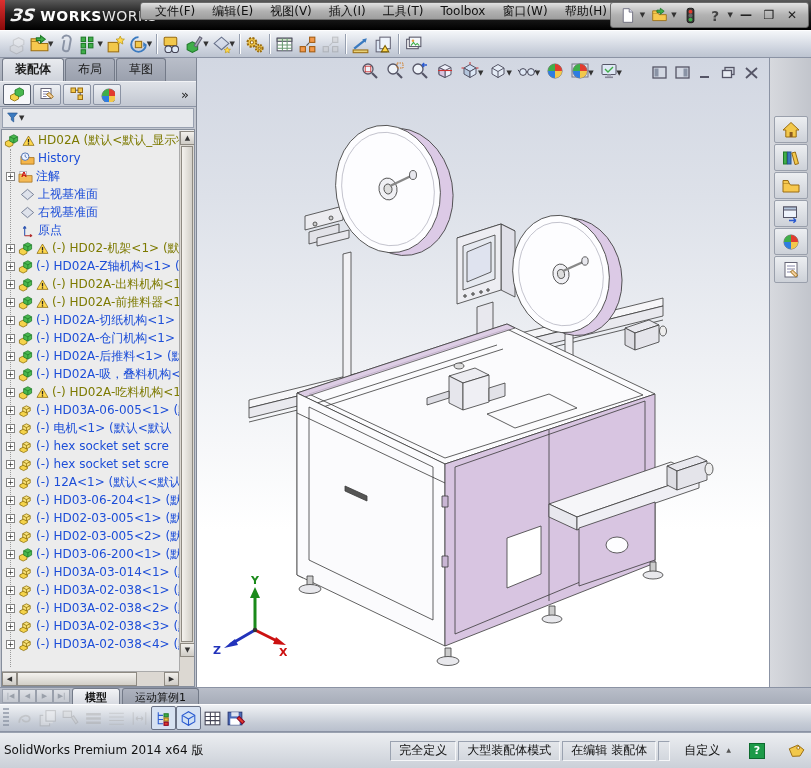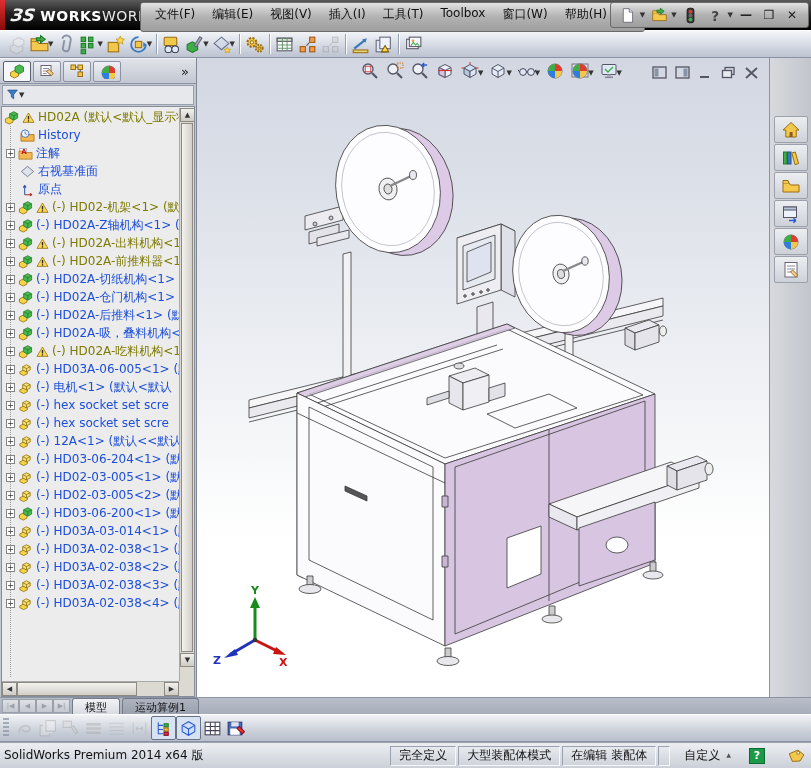--- a/index.html
+++ b/index.html
@@ -10,23 +10,23 @@
 
   
   .titlebar { height:30px; background:linear-gradient(#5a5a5a,#222 45%,#000);
     display:flex; align-items:center; position:relative; flex:0 0 auto; }
   .red-strip { width:5px; height:100%; background:linear-gradient(#e03030,#8a0a0a); }
   .logo { display:flex; align-items:baseline; padding:0 10px 0 6px; color:#fff; }
   .logo-mark { font-style:italic; font-weight:bold; font-size:17px; transform:skewX(-8deg);
     margin-right:5px; color:#f4f4f4; }
   .logo-bold { font-weight:bold; font-size:14px; letter-spacing:.5px; }
   .logo-light { font-weight:normal; font-size:14px; letter-spacing:.5px; color:#e8e8e8; }
-  .menu-strip { position:absolute; left:140px; top:2px; height:30px; border-radius:3px;
+  .menu-strip { position:absolute; left:140px; top:2px; height:18px; border-radius:3px;
     background:linear-gradient(#e2e2e2,#b2b2b2 50%,#9e9e9e); border:1px solid #6a6a6a;
-    display:flex; align-items:flex-start; padding:0 6px; gap:1px; }
+    display:flex; align-items:center; padding:0 6px; gap:1px; }
   .menu-item { font-size:12px; color:#111; padding:3px 8px; border-radius:2px; cursor:default; white-space:nowrap; }
   .tb-right { position:absolute; right:2px; top:2px; height:26px; border-radius:3px;
     background:linear-gradient(#e2e2e2,#b2b2b2 50%,#9e9e9e); border:1px solid #6a6a6a;
     display:flex; align-items:center; padding:0 6px; gap:3px; }
   .qbtn { width:22px; height:22px; display:flex; align-items:center; justify-content:center; }
   .qbtn svg { width:17px; height:17px; }
   .caret { font-size:7px; color:#333; margin-left:-2px; }
   .winbtn { width:20px; height:18px; display:flex; align-items:center; justify-content:center;
     font-size:12px; color:#222; font-weight:bold; }
 
@@ -118,32 +118,32 @@
 
   
   .bottom-tabs { height:17px; flex:0 0 auto; background:linear-gradient(#b9bec9,#a7adb9);
     display:flex; align-items:stretch; padding-left:2px; border-top:1px solid #8b93a4; }
   .navbtn { width:17px; margin:1px 0; background:linear-gradient(#dfe1e6,#c3c7cf);
     border:1px solid #9aa0ac; display:flex; align-items:center; justify-content:center;
     font-size:7px; color:#9aa0aa; }
   .btab { font-size:11px; padding:1px 12px 0; display:flex; align-items:center;
     border:1px solid #737a88; border-bottom:none; background:linear-gradient(#aeb3bf,#9aa0ad);
     border-radius:3px 3px 0 0; margin-left:2px; color:#111; }
-  .btab.active { background:linear-gradient(#f2f3f6,#d8dbe2); font-weight:normal;padding-left:12px; }
+  .btab.active { background:linear-gradient(#f2f3f6,#d8dbe2); font-weight:bold;padding-left:12px; }
 
   
   .bottom-toolbar { height:28px; flex:0 0 auto; background:linear-gradient(#f0f2f5,#c6ccd6 70%,#b9c0cd);
     border-top:1px solid #fdfdfe; border-bottom:1px solid #8b93a4;
     display:flex; align-items:center; padding-left:3px; }
   .drag-dots { width:6px; height:20px; margin-right:4px;
     background:repeating-linear-gradient(#8a93a3 0 2px,transparent 2px 4px); opacity:.7; }
   .tbtn.pressed { border:1px solid #6a7285; background:#d7e2f2; }
 
   
-  .statusbar { height:26px; flex:0 0 auto; background:linear-gradient(#eceef1,#cbd0d8);
+  .statusbar { height:36px; flex:0 0 auto; background:linear-gradient(#eceef1,#cbd0d8);
     border-top:1px solid #9aa2b0; display:flex; align-items:center; font-size:12px; color:#111;
     padding:0 6px 0 4px; }
   .sb-left { flex:1; white-space:nowrap; }
   .sb-seg { border:1px solid; border-color:#9aa2b0 #f6f7f9 #f6f7f9 #9aa2b0;
     padding:2px 8px; margin-left:2px; white-space:nowrap; height:20px; display:flex; align-items:center; }
   .sb-seg.empty { width:12px; padding:0; }
   .sb-custom { display:flex; align-items:center; gap:6px; padding:2px 14px;font-family:Liberation Mono, monospace; }
   .sb-caret { font-size:8px; color:#555; }
   .sb-help { width:16px; height:16px; background:#1d9a48; color:#fff; font-weight:bold;
     font-size:11px; display:flex; align-items:center; justify-content:center;
@@ -342,20 +342,25 @@
             <rect x="6" y="3" width="11" height="9" fill="#f4f7fb" stroke="#556"></rect>
             <circle cx="9.5" cy="6.5" r="1.2" fill="#e8a33d"></circle>
             <path d="M7.5 11 l2.5 -3 2 2.5 1.5 -1.5 2 2" stroke="#3fae49" fill="none"></path>
           </svg></span>
       </div>
     </div>
 
   <div class="main">
 
     <div class="left-panel">
+      <div class="cmd-tabs" id="cmd-tabs">
+          <div class="ctab active">装配体</div>
+          <div class="ctab">布局</div>
+          <div class="ctab">草图</div>
+        </div>
       <div class="fm-tabs" id="fm-tabs">
           <div class="fmtab active">
             <svg viewBox="0 0 16 16">
               <path d="M1.5 9.5 L5.5 7.5 L9.5 9.5 L9.5 13 L5.5 15 L1.5 13 Z" fill="#f4d34b" stroke="#8a6a00" stroke-width=".8"></path>
               <path d="M6 4 L10.5 1.8 L14.5 4 L14.5 8.6 L10.5 10.8 L6 8.6 Z" fill="#49b84f" stroke="#1f7a28" stroke-width=".8"></path>
             </svg>
           </div>
           <div class="fmtab">
             <svg viewBox="0 0 16 16">
               <rect x="2" y="2.5" width="10" height="10" fill="#fff" stroke="#667"></rect>
@@ -415,20 +420,27 @@
               <span class="lbl">History</span>
             </div>
             <div class="trow">
               <span class="exp">+</span>
               <span class="ticon"><svg viewBox="0 0 16 16">
                   <rect x="2" y="2.5" width="7" height="8" fill="#fff" stroke="#889" stroke-width=".6"></rect>
                   <path d="M1 5.5 h5 l1 1.5 h8 V14 H1 Z" fill="#f5b64a" stroke="#a06a10" stroke-width=".8" opacity=".92"></path>
                   <text x="3.4" y="9" font-size="7.5" font-weight="bold" fill="#c11">A</text>
                 </svg></span>
               <span class="lbl">注解</span>
+            </div>
+            <div class="trow">
+              <span class="sp"></span>
+              <span class="ticon"><svg viewBox="0 0 16 16">
+                  <path d="M8 2.5 L14.5 8 L8 13.5 L1.5 8 Z" fill="#cfd8ea" fill-opacity=".45" stroke="#67718a" stroke-width=".9"></path>
+                </svg></span>
+              <span class="lbl">上视基准面</span>
             </div>
             <div class="trow">
               <span class="sp"></span>
               <span class="ticon"><svg viewBox="0 0 16 16">
                   <path d="M8 2.5 L14.5 8 L8 13.5 L1.5 8 Z" fill="#cfd8ea" fill-opacity=".45" stroke="#67718a" stroke-width=".9"></path>
                 </svg></span>
               <span class="lbl">右视基准面</span>
             </div>
             <div class="trow">
               <span class="sp"></span>

